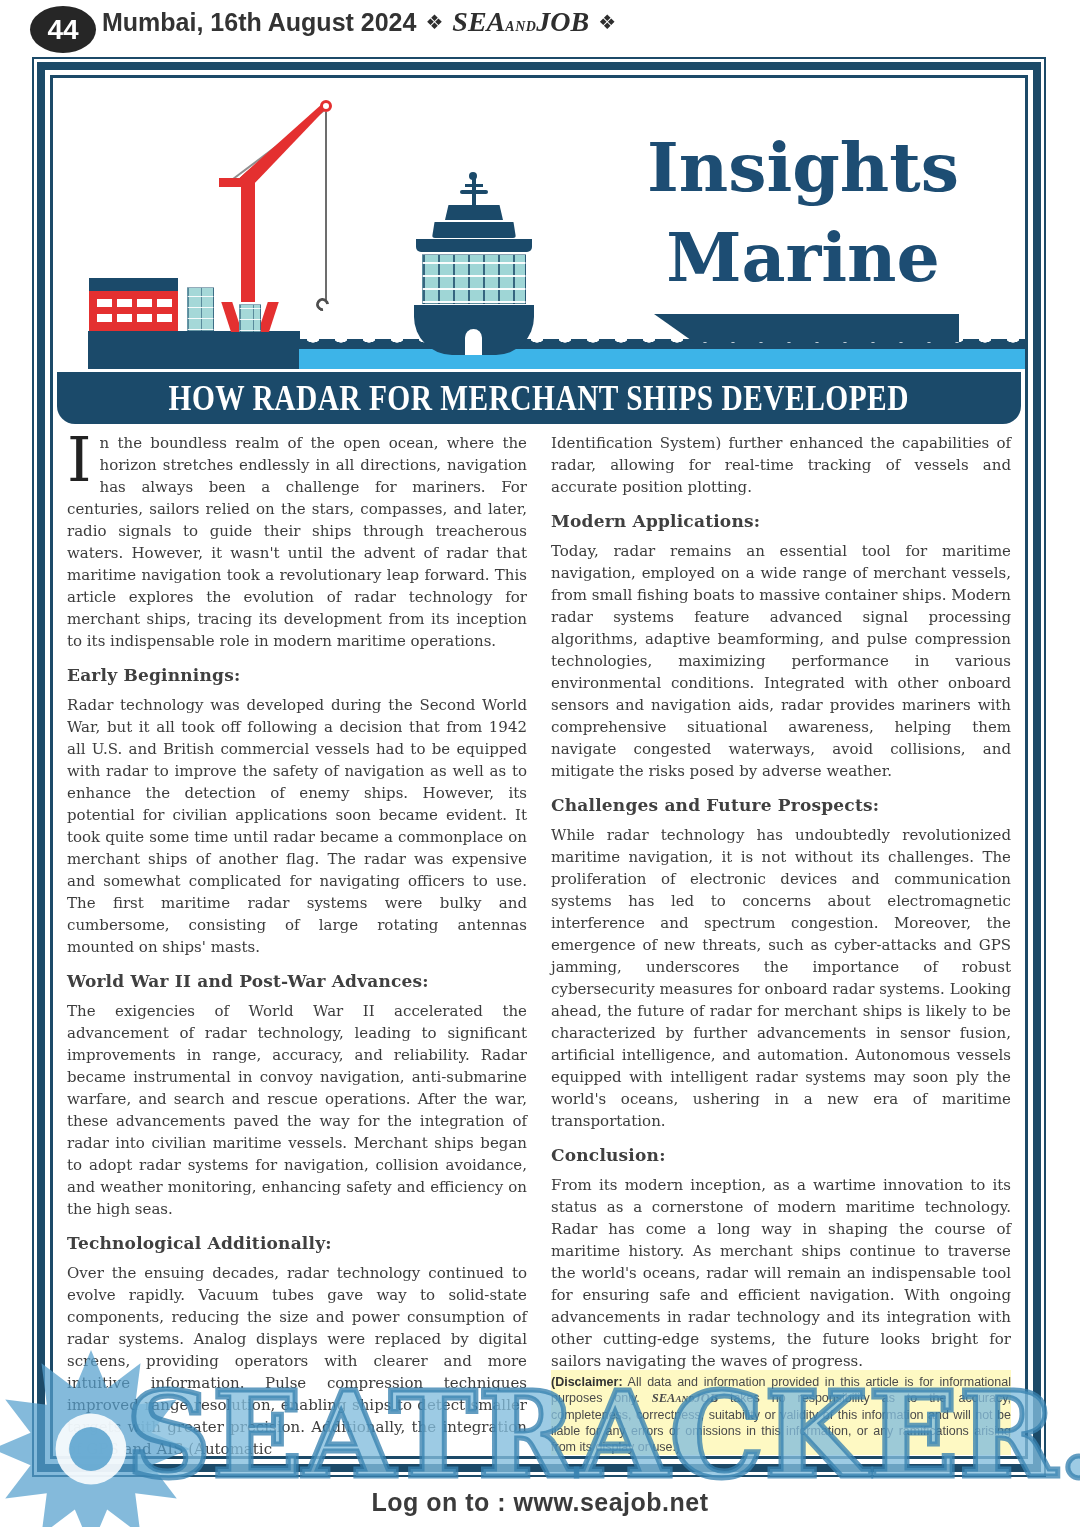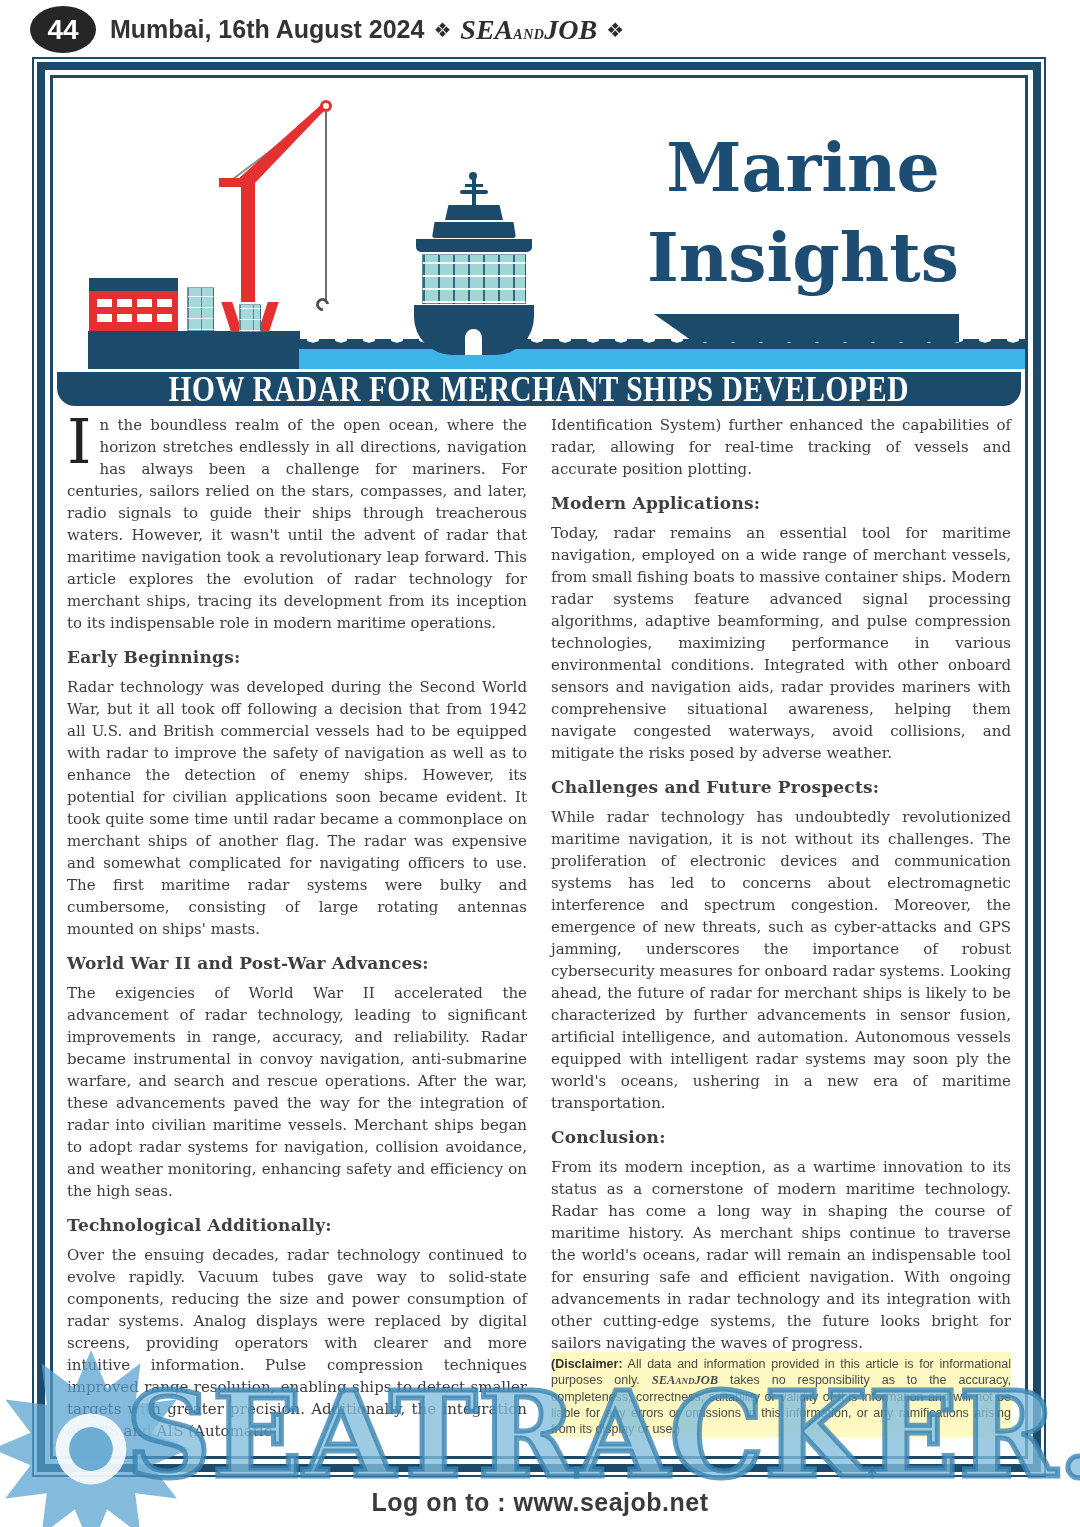--- a/index.html
+++ b/index.html
@@ -1,21 +1,21 @@
 <!DOCTYPE html>
 <html><head>
 <meta charset="utf-8">
 <style>
   * { margin:0; padding:0; box-sizing:border-box; }
   html,body { width:1080px; height:1527px; background:#fff; overflow:hidden; }
   .page { position:relative; width:1080px; height:1527px; background:#ffffff;
           font-family:"DejaVu Serif", serif; }
 
   
-  .topstrip { position:absolute; left:30px; top:6px; display:flex; align-items:center; gap:14px; }
+  .topstrip { position:absolute; left:30px; top:6px; display:flex; align-items:flex-start; gap:6px; }
   .page-badge { width:66px; height:47px; background:#262626; border-radius:50%;
                 display:flex; align-items:center; justify-content:center;
                 color:#fff; font:bold 28px "Liberation Sans", sans-serif; }
   .dateline { font:bold 25px "Liberation Sans", sans-serif; color:#333; display:flex; align-items:center; gap:9px; }
   .diamond { font-family:"DejaVu Sans", sans-serif; font-size:20px; color:#2e2e2e; }
   .brand { font-family:"Liberation Serif", serif; font-style:italic; font-weight:bold; color:#2e2e2e; }
   .brand .big { font-size:28px; }
   .brand .small { font-size:14px; letter-spacing:0.5px; }
 
   
@@ -75,21 +75,21 @@
       background-image:radial-gradient(14px 8px at 14px 0px, #fff 0 6px, #1b4a6a 6.5px);
       background-size:28px 10px; background-repeat:repeat-x; }
   .waterbody { position:absolute; left:0; top:10px; right:0; bottom:0; background:#3db4e8; }
 
   .masthead { position:absolute; right:66px; top:44px; text-align:center; color:#1d4d73;
               font-family:"DejaVu Serif", serif; font-weight:bold; font-size:68px; line-height:90px; }
   .hull-bar { margin-top:12px; margin-left:auto; width:305px; height:28px; background:#1b4a6a;
               clip-path:polygon(0 0,100% 0,100% 100%,13% 100%); }
 
   
-  .title-banner { margin:2px 4px 0; height:34px; background:#1b4a6a; border-radius:0 0 18px 18px;
+  .title-banner { margin:2px 4px 0; height:52px; background:#1b4a6a; border-radius:0 0 18px 18px;
                   display:flex; align-items:center; justify-content:center; }
   .title-banner span { color:#fff; font-family:"Liberation Serif", serif; font-weight:bold;
                        font-size:30px; letter-spacing:0.5px; transform:scale(0.98,1.18); white-space:nowrap; }
 
   
   .columns { display:flex; gap:24px; padding:8px 14px 0; height:1040px; overflow:hidden; }
   .col { flex:1; font-size:15px; line-height:22px; color:#3c3c3c; text-align:justify; }
   .col h3 { font-size:17px; line-height:20px; color:#404040; margin:13px 0 9px; letter-spacing:0.2px; }
   .col p { margin:0 0 7px; }
   .dropcap { float:left; font-size:62px; line-height:48px; padding:4px 8px 0 0; color:#222; }
@@ -168,22 +168,22 @@
             <div class="abs navy mast-bar2"></div>
             <div class="abs navy cabin1"></div>
             <div class="abs navy cabin2"></div>
             <div class="abs navy wingdeck"></div>
             <div class="abs shipgrid"></div>
             <div class="abs navy hull"></div>
             <div class="abs bow-notch"></div>
           </div>
 
           <div class="masthead">
+            <div>Insights</div>
             <div>Marine</div>
-            <div>Insights</div>
             <div class="hull-bar"></div>
           </div>
         </div>
 
         <div class="title-banner">
           <span>HOW RADAR FOR MERCHANT SHIPS DEVELOPED</span>
         </div>
 
         <div class="columns">
           <div class="col">

